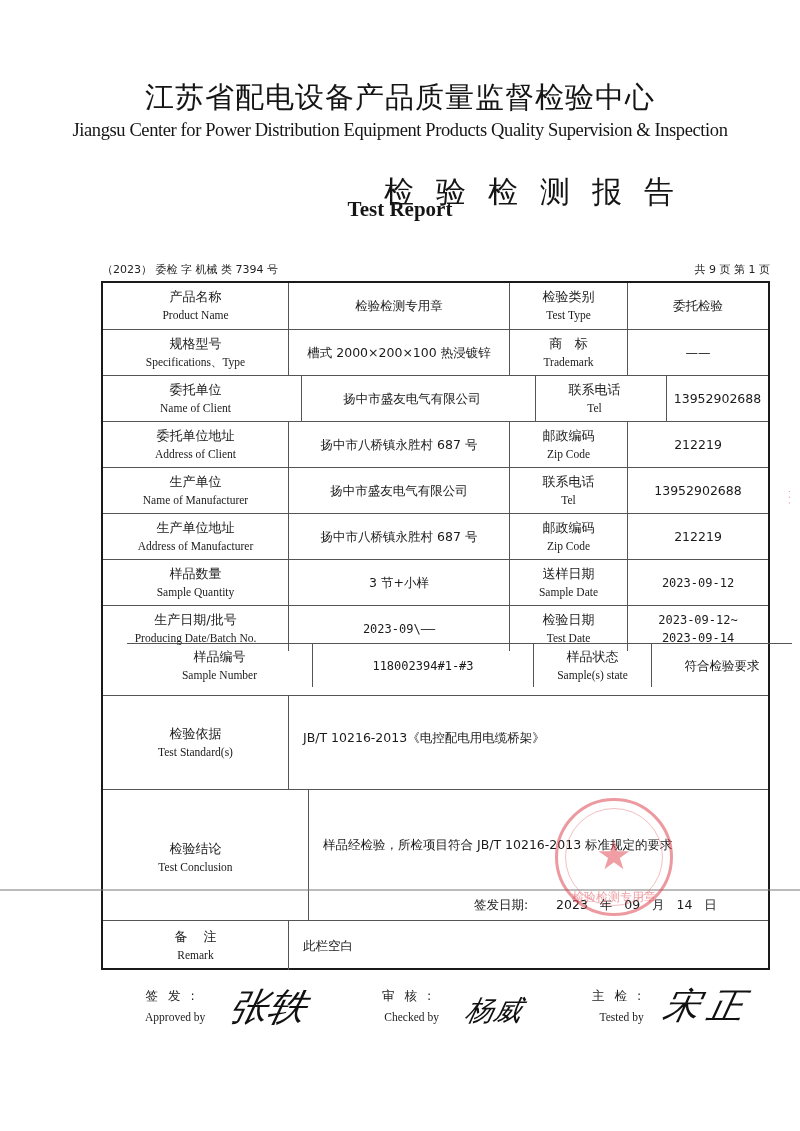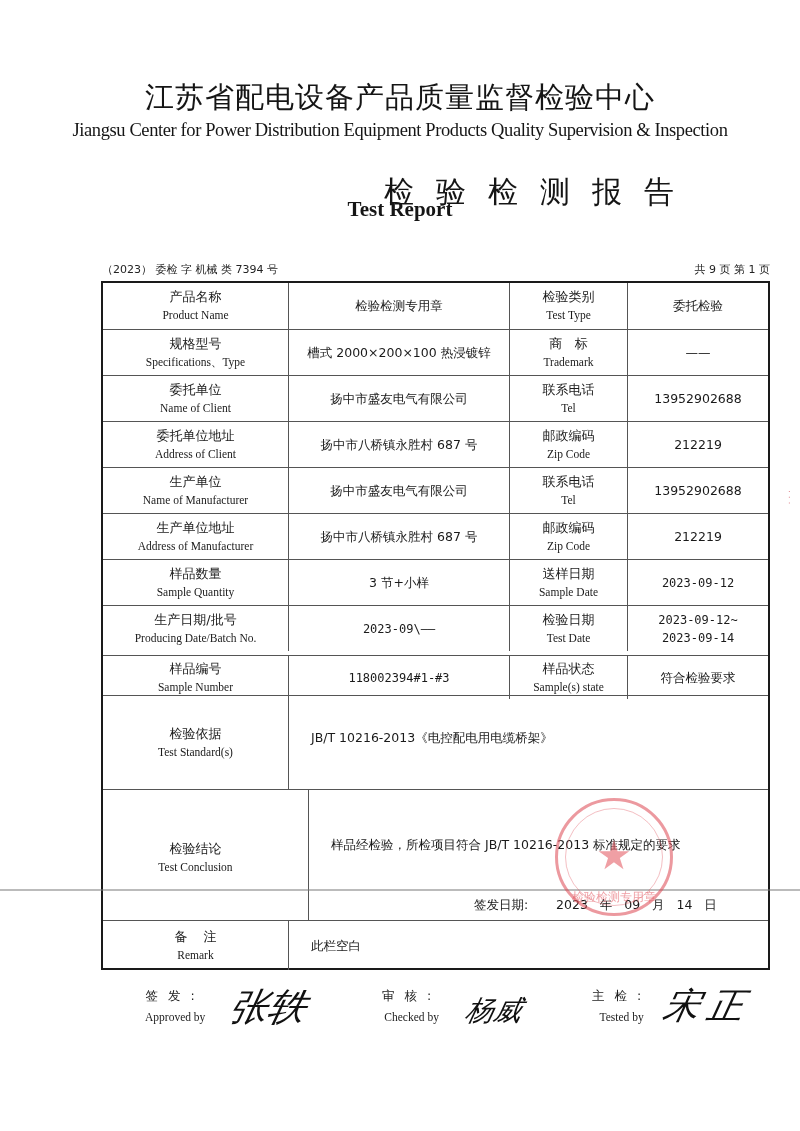--- a/index.html
+++ b/index.html
@@ -15,21 +15,21 @@
 
   .tbl { position: absolute; left: 101px; top: 281px; width: 669px; height: 689px; border: 2px solid #1a1a1a; }
   .row { position: absolute; left: 0; width: 100%; border-top: 1px solid #555; display: flex; }
   .row.first { border-top: none; }
   .cell { position: relative; border-left: 1px solid #555; display: flex; flex-direction: column; align-items: center; justify-content: center; text-align: center; height: 100%; }
   .cell:first-child { border-left: none; }
   .c1 { width: 185px; }
   .c2 { width: 221px; }
   .c3 { width: 118px; }
   .c4 { flex: 1; }
-  .cwide { flex: 1; align-items: flex-start; padding-left: 22px; }
+  .cwide { flex: 1; align-items: flex-start; padding-left: 14px; }
   .lbl-cn { font-family: "DejaVu Sans", sans-serif; font-size: 13px; line-height: 18px; color: #1a1a1a; }
   .lbl-en { font-family: "Liberation Serif", serif; font-size: 11.5px; line-height: 18px; color: #1a1a1a; }
   .val { font-family: "DejaVu Sans", sans-serif; font-size: 12.5px; line-height: 18px; color: #1a1a1a; }
   .val-mono { font-family: "DejaVu Sans Mono", monospace; font-size: 12px; line-height: 18px; color: #1a1a1a; }
   .spaced { letter-spacing: 16px; padding-left: 16px; }
 
   .issue-date { position: absolute; left: 165px; bottom: 6px; font-family: "DejaVu Sans", sans-serif; font-size: 12.5px; color: #1a1a1a; white-space: pre; }
 
   .sign-row { position: absolute; top: 988px; font-family: "DejaVu Sans", sans-serif; }
   .sign-lbl-cn { font-size: 12.5px; letter-spacing: 10px; color: #222; text-align: center; }
@@ -82,21 +82,21 @@
       </div>
     <div class="cell c3">
       <div class="lbl-cn" style="white-space:pre;">商   标</div>
       <div class="lbl-en">Trademark</div>
     </div>
     <div class="cell c4">
         <div class="val">——</div>
       </div>
   </div>
 
-  <div class="row" style="top:92px;height:46px;">
+  <div class="row" style="top:92px;height:46px;gap:13px;">
     <div class="cell c1">
       <div class="lbl-cn">委托单位</div>
       <div class="lbl-en">Name of Client</div>
     </div>
     <div class="cell c2">
         <div class="val">扬中市盛友电气有限公司</div>
       </div>
     <div class="cell c3">
       <div class="lbl-cn">联系电话</div>
       <div class="lbl-en">Tel</div>
@@ -185,21 +185,21 @@
     <div class="cell c3">
       <div class="lbl-cn">检验日期</div>
       <div class="lbl-en">Test Date</div>
     </div>
     <div class="cell c4">
       <div class="val-mono">2023-09-12~</div>
       <div class="val-mono">2023-09-14</div>
     </div>
   </div>
 
-  <div class="row" style="top:372px;height:44px;">
+  <div class="row" style="top:360px;height:44px;margin-left:24px;">
     <div class="cell c1">
       <div class="lbl-cn">样品编号</div>
       <div class="lbl-en">Sample Number</div>
     </div>
     <div class="cell c2">
         <div class="val-mono">118002394#1-#3</div>
       </div>
     <div class="cell c3">
       <div class="lbl-cn">样品状态</div>
       <div class="lbl-en">Sample(s) state</div>

